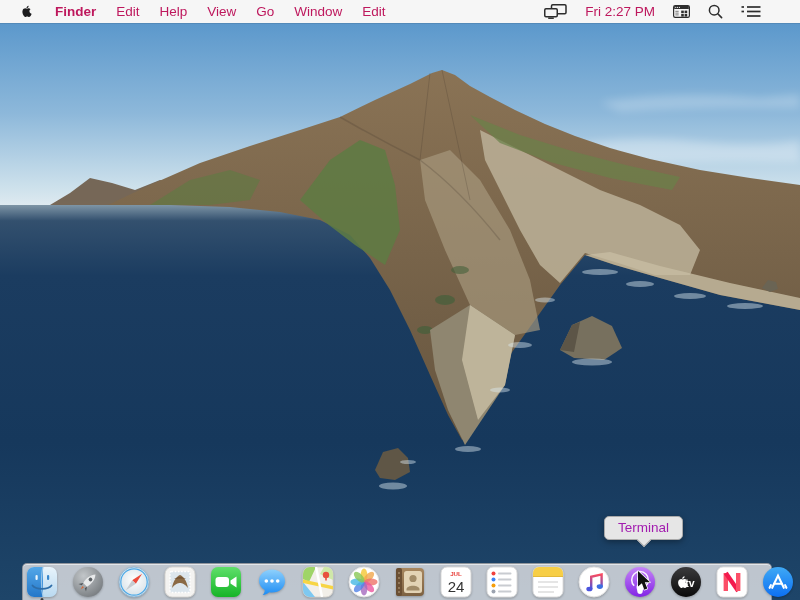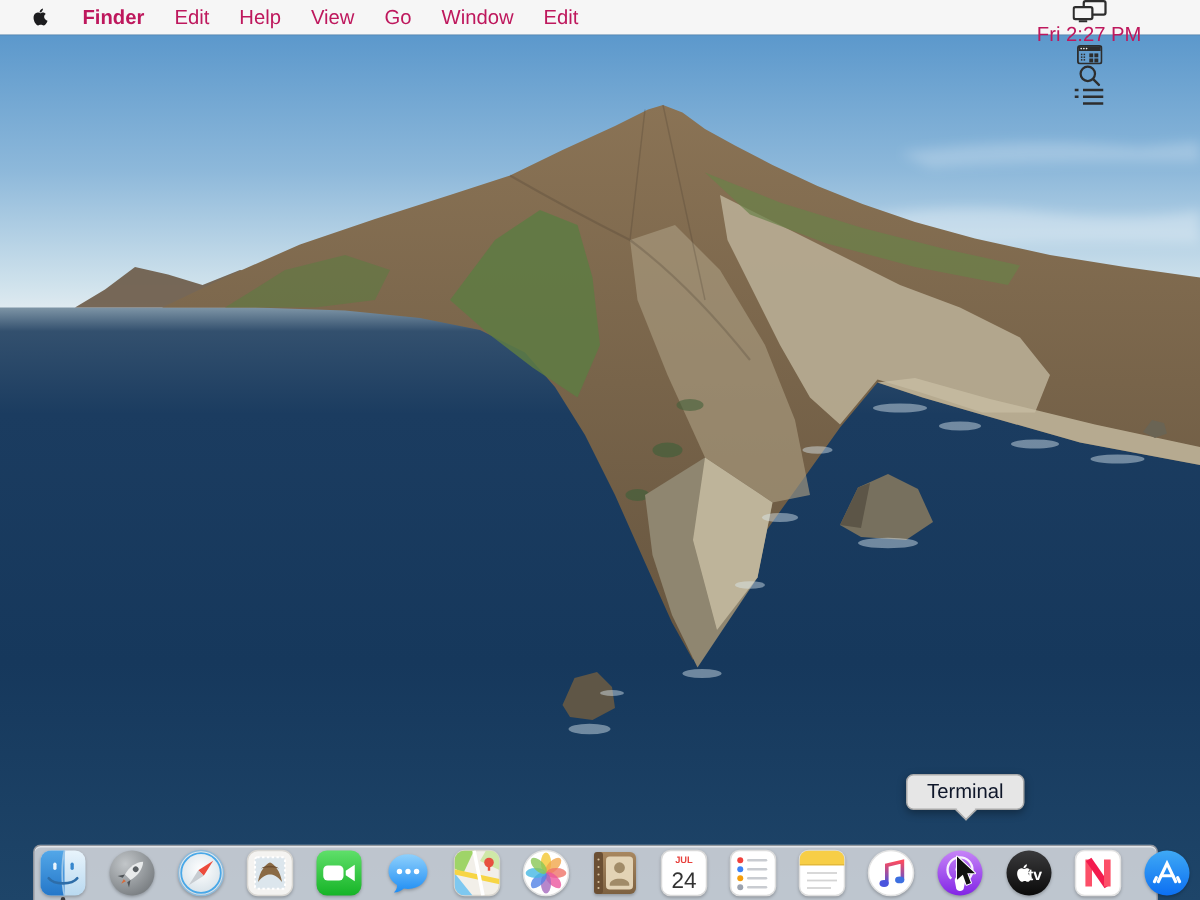--- a/index.html
+++ b/index.html
@@ -13,21 +13,21 @@
 
   
   .menubar{position:absolute;top:0;left:0;right:0;height:23px;z-index:30;
            background:#f6f6f6;display:flex;align-items:flex-start;
            font-size:13.5px;color:#be185d;
            box-shadow:0 0.5px 0 rgba(0,0,0,.18);}
   .menu-left{display:flex;align-items:center;height:100%;padding-left:8px;}
   .menu-apple{display:flex;align-items:center;height:100%;padding:0 12px;cursor:default;}
   .menu-item{display:flex;align-items:center;height:100%;padding:0 10px;cursor:default;white-space:nowrap;}
   .menu-item.bold{font-weight:700;}
-  .menu-right{margin-left:auto;display:flex;align-items:center;height:100%;padding-right:30px;flex-direction:column;}
+  .menu-right{margin-left:auto;display:flex;align-items:center;height:100%;padding-right:30px;}
   .status-icon{display:flex;align-items:center;height:100%;padding:0 9px;}
   .menu-clock{padding:0 9px;white-space:nowrap;}
 
   
   .dock{position:absolute;left:22px;bottom:0;width:750px;height:37px;z-index:20;
         background:rgba(222,223,226,0.84);
         border:1px solid rgba(90,90,95,.45);border-bottom:none;
         border-radius:5px 5px 0 0;
         box-shadow:inset 0 1px 0 rgba(255,255,255,.55);
         box-sizing:border-box;
@@ -36,21 +36,21 @@
   .dock-item{width:32px;height:32px;position:relative;flex:0 0 auto;}
   .dock-item svg{display:block;filter:drop-shadow(0 1px 1px rgba(0,0,0,.25));}
   .run-dot{position:absolute;left:50%;bottom:-3px;transform:translateX(-50%);
            width:3px;height:3px;border-radius:50%;background:#3a3a3c;}
   .dock-divider{width:1px;height:31px;background:rgba(40,40,45,.35);
                 margin:0 6px;flex:0 0 auto;align-self:center;}
 
   
   .tooltip{position:absolute;left:604px;top:516px;z-index:40;
            background:#e6e6e6;border:1px solid #a9a9a9;border-radius:5px;
-           padding:3px 13px 4px 13px;font-size:13.5px;color:#0f172a;
+           padding:3px 13px 4px 13px;font-size:13.5px;color:#a21caf;
            box-shadow:0 2px 6px rgba(0,0,0,.35);white-space:nowrap;}
   .tooltip-caret{position:absolute;left:50%;bottom:-5.5px;width:9px;height:9px;
                  margin-left:-4.5px;background:#e6e6e6;transform:rotate(45deg);
                  border-right:1px solid #a9a9a9;border-bottom:1px solid #a9a9a9;}
 
   
   .cursor{position:absolute;left:637px;top:570px;z-index:50;pointer-events:none;}
 </style>
 </head>
 <body>

